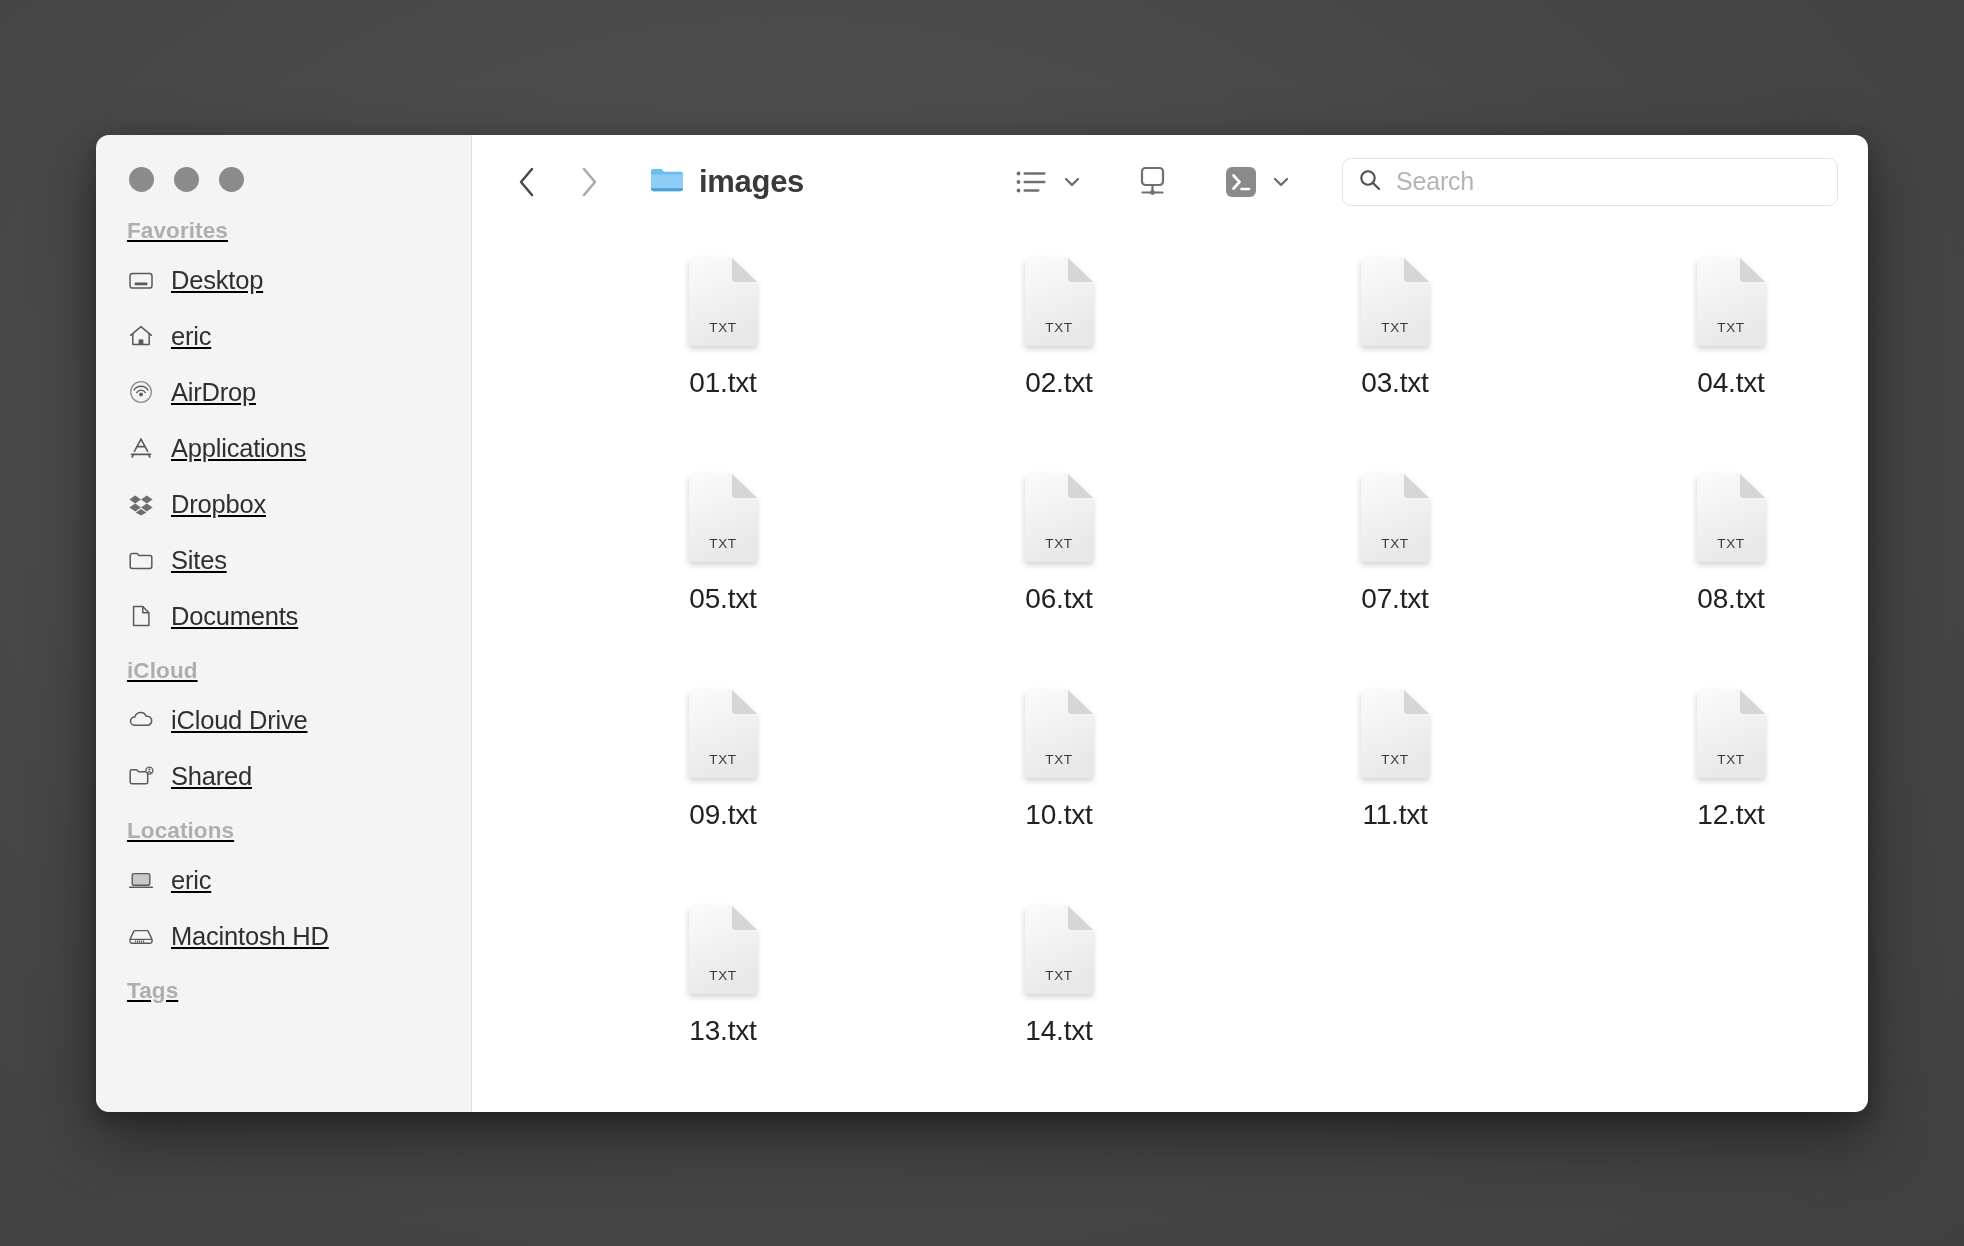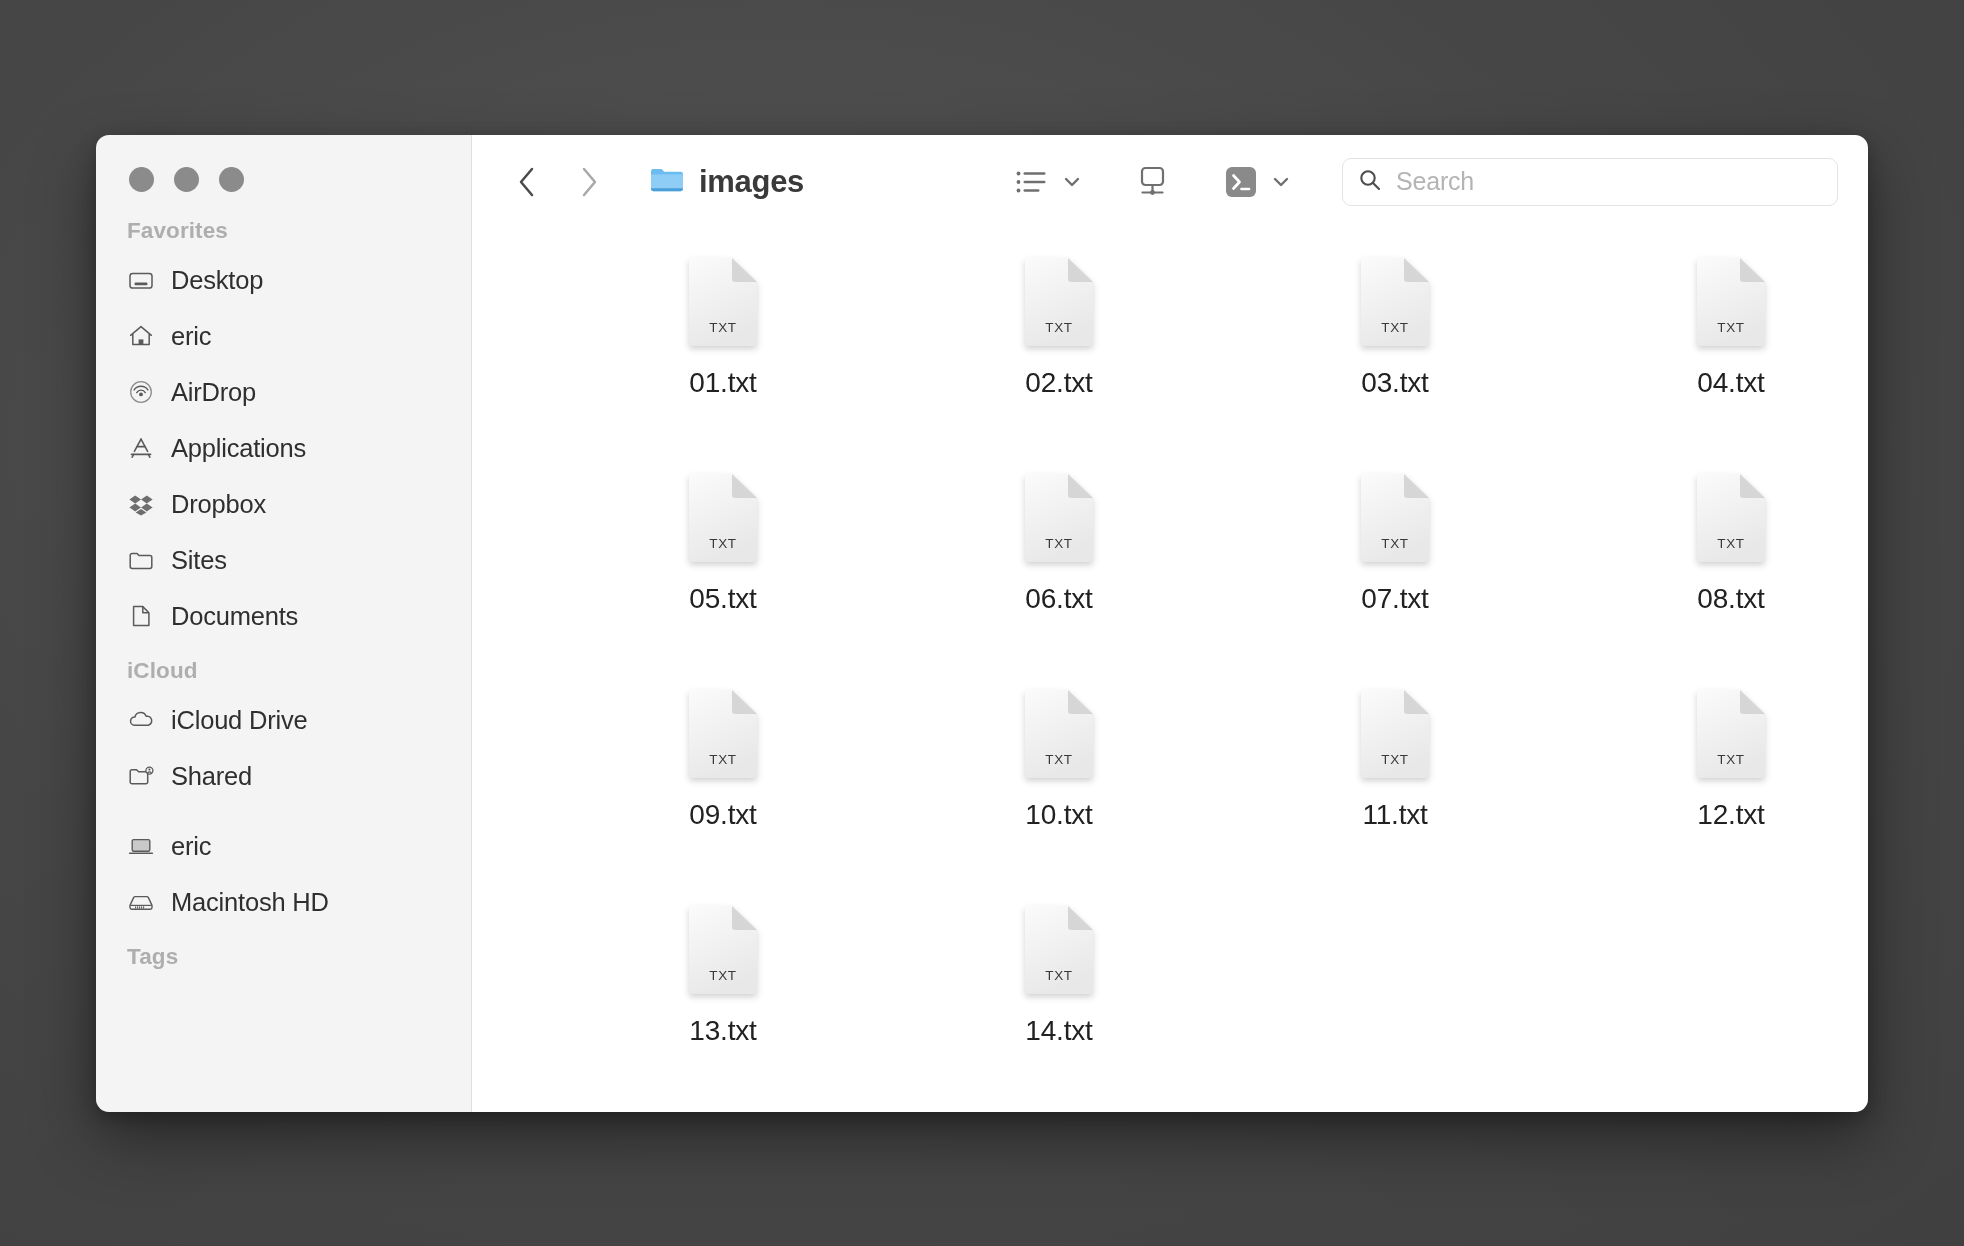--- a/index.html
+++ b/index.html
@@ -56,21 +56,21 @@
 
   .sb-scroll { padding-top: 26px; }
 
   .sb-header {
     font-size: 22.5px;
     font-weight: bold;
     color: #aeaeae;
     letter-spacing: 0.1px;
     padding: 0 0 8px 31px;
   }
-  .sb-section { margin-bottom: 14px; }
+  .sb-section { margin-bottom: 14px; text-decoration: underline; }
   .sb-section.gap-top { margin-top: 12px; }
 
   .sb-item {
     display: flex;
     align-items: center;
     height: 56px;
     padding-left: 31px;
     gap: 16px;
     cursor: default;
   }
@@ -327,20 +327,21 @@
                 <circle cx="22.4" cy="8.6" r="3.5" fill="#f4f4f4" stroke="#5a5a5a" stroke-width="1.3"></circle>
                 <circle cx="22.4" cy="7.5" r="1.1" fill="#5a5a5a"></circle>
                 <path d="M20.5 10.8 a2.4 2.4 0 0 1 3.8 0" fill="none" stroke="#5a5a5a" stroke-width="1.1" stroke-linecap="round"></path>
               </svg>
           </span>
           <span class="lbl">Shared</span>
         </div>
       </div>
 
       <div class="sb-section gap-top">
+        <div class="sb-header">Locations</div>
 
         <div class="sb-item">
           <span class="ico">
             <svg width="28" height="28" viewBox="0 0 28 28">
                 <rect x="5.2" y="7.6" width="17.6" height="11.6" rx="1.5" fill="#c9c9c9" stroke="#5a5a5a" stroke-width="1.4"></rect>
                 <path d="M2.6 21.2 h22.8" fill="none" stroke="#5a5a5a" stroke-width="1.5" stroke-linecap="round"></path>
               </svg>
           </span>
           <span class="lbl">eric</span>
         </div>

